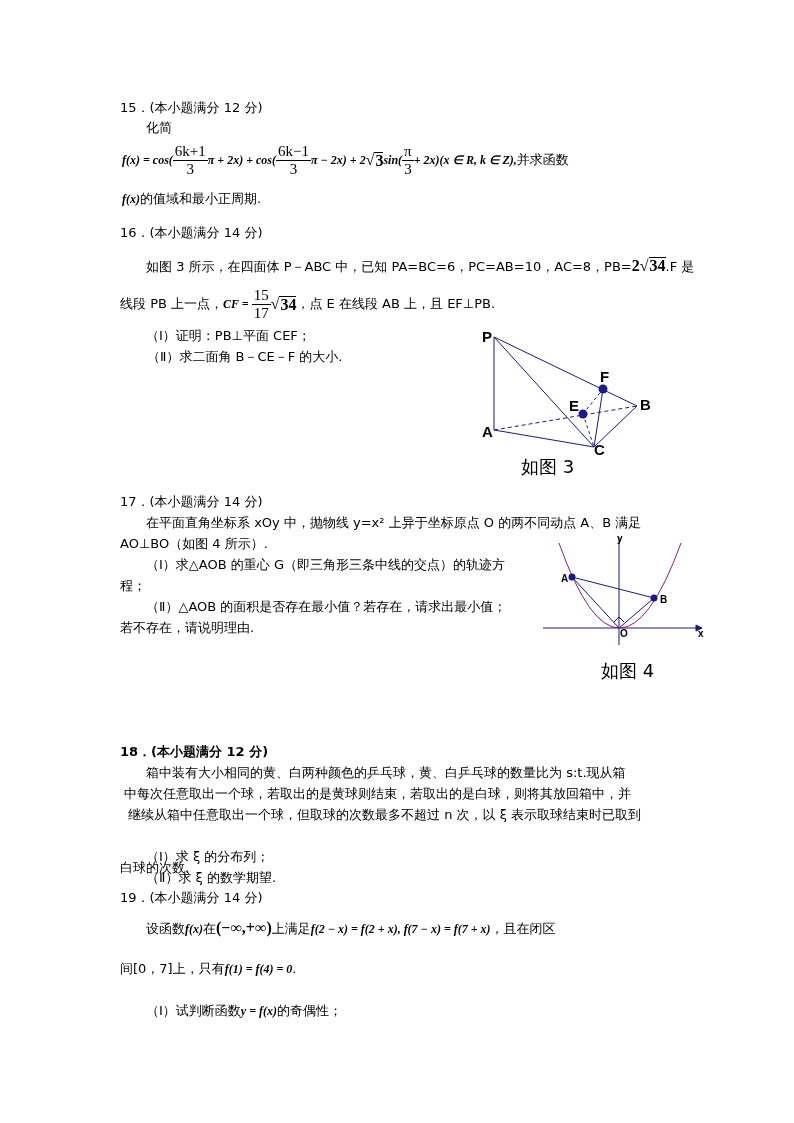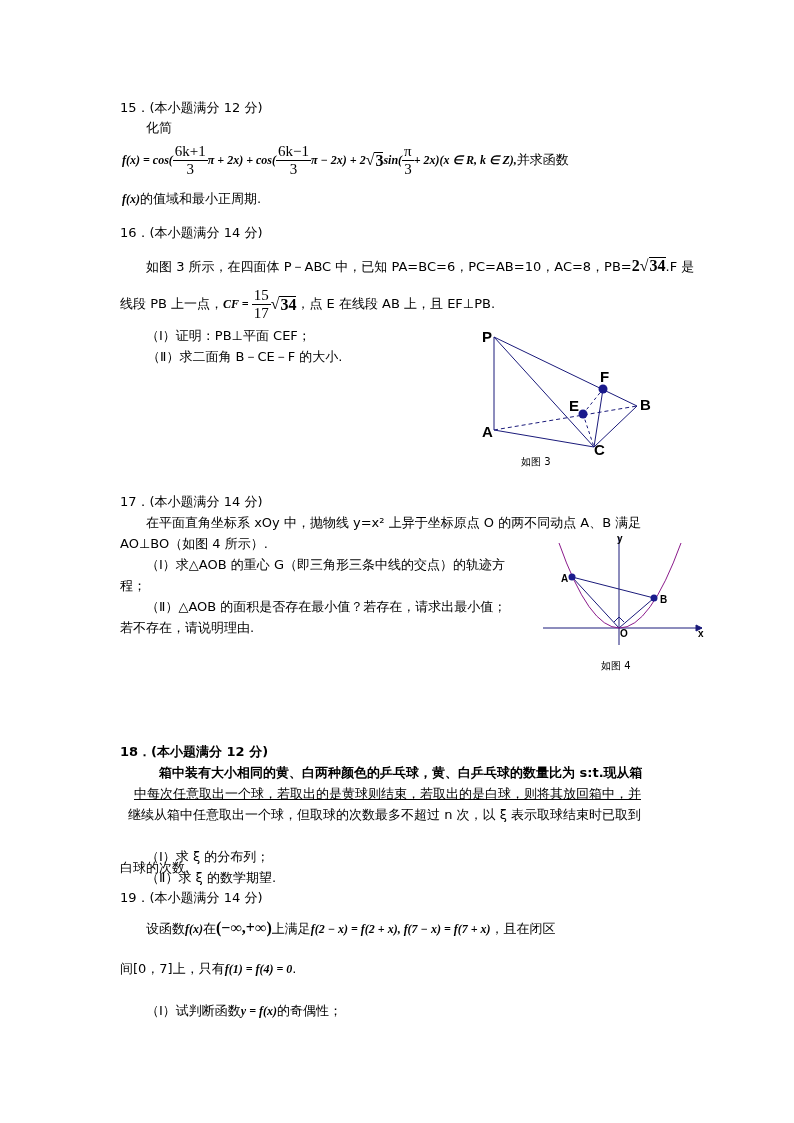--- a/index.html
+++ b/index.html
@@ -7,21 +7,21 @@
          font-family: "DejaVu Sans", sans-serif; color: #000; }
   .t { position: absolute; font-size: 13px; line-height: 16px; white-space: nowrap; }
   .math { font-family: "Liberation Serif", serif; font-weight: bold; font-style: italic; font-size: 12px; }
   .mathr { font-family: "Liberation Serif", serif; font-weight: bold; font-size: 16px; }
   .frac { display: inline-block; vertical-align: middle; text-align: center; font-family: "Liberation Serif", serif; font-weight: normal; font-size: 15px; line-height: 17px; }
   .frac .num { display: block; border-bottom: 1px solid #000; padding: 0 2px; }
   .frac .den { display: block; padding: 0 2px; }
   .sqrt { display: inline-block; border-top: 1px solid #000; padding-left: 1px; margin-left: 0; }
   svg { position: absolute; }
   .fig-label { font-family: "Liberation Sans", sans-serif; font-weight: bold; }
-  .caption { position: absolute; font-size: 10px; white-space: nowrap; }
+  .caption { position: absolute; font-size: 18px; white-space: nowrap; }
 </style>
 </head>
 <body>
 
 <div class="t" style="left:120px; top:100px;">15．(本小题满分 12 分)</div>
 <div class="t" style="left:146px; top:120px;">化简</div>
 
 <div class="t" style="left:122px; top:142px; height:36px; display:flex; align-items:center;">
   <span class="math">f(x) = cos(</span>
   <span class="frac">
@@ -116,22 +116,22 @@
   <circle cx="654" cy="598" r="3.5" fill="#1a1a8c"></circle>
 </svg>
 <div class="t fig-label" style="left:617px; top:531px; font-size:10px;">y</div>
 <div class="t fig-label" style="left:561px; top:571px; font-size:10px;">A</div>
 <div class="t fig-label" style="left:660px; top:592px; font-size:10px;">B</div>
 <div class="t fig-label" style="left:620px; top:626px; font-size:10px;">O</div>
 <div class="t fig-label" style="left:698px; top:626px; font-size:10px;">x</div>
 <div class="caption" style="left:601px; top:659px;">如图 4</div>
 
 <div class="t" style="left:120px; top:744px;font-weight:bold;">18．(本小题满分 12 分)</div>
-<div class="t" style="left:159px; top:765px;font-weight:bold;">箱中装有大小相同的黄、白两种颜色的乒乓球，黄、白乒乓球的数量比为 s:t.现从箱</div>
-<div class="t" style="left:134px; top:786px;text-decoration:underline;">中每次任意取出一个球，若取出的是黄球则结束，若取出的是白球，则将其放回箱中，并</div>
+<div class="t" style="left:146px; top:765px;">箱中装有大小相同的黄、白两种颜色的乒乓球，黄、白乒乓球的数量比为 s:t.现从箱</div>
+<div class="t" style="left:124px; top:786px;">中每次任意取出一个球，若取出的是黄球则结束，若取出的是白球，则将其放回箱中，并</div>
 <div class="t" style="left:128px; top:807px;">继续从箱中任意取出一个球，但取球的次数最多不超过 n 次，以 ξ 表示取球结束时已取到</div>
 <div class="t" style="left:120px; top:848px;margin-top:12px;">白球的次数.</div>
 <div class="t" style="left:146px; top:849px;">（Ⅰ）求 ξ 的分布列；</div>
 <div class="t" style="left:146px; top:870px;">（Ⅱ）求 ξ 的数学期望.</div>
 
 <div class="t" style="left:120px; top:890px;">19．(本小题满分 14 分)</div>
 
 <div class="t" style="left:146px; top:920px;">
   <span>设函数</span><span class="math">f(x)</span><span>在</span><span class="mathr">(−∞,+∞)</span><span>上满足</span><span class="math">f(2 − x) = f(2 + x), f(7 − x) = f(7 + x)</span><span>，且在闭区</span>
 </div>

